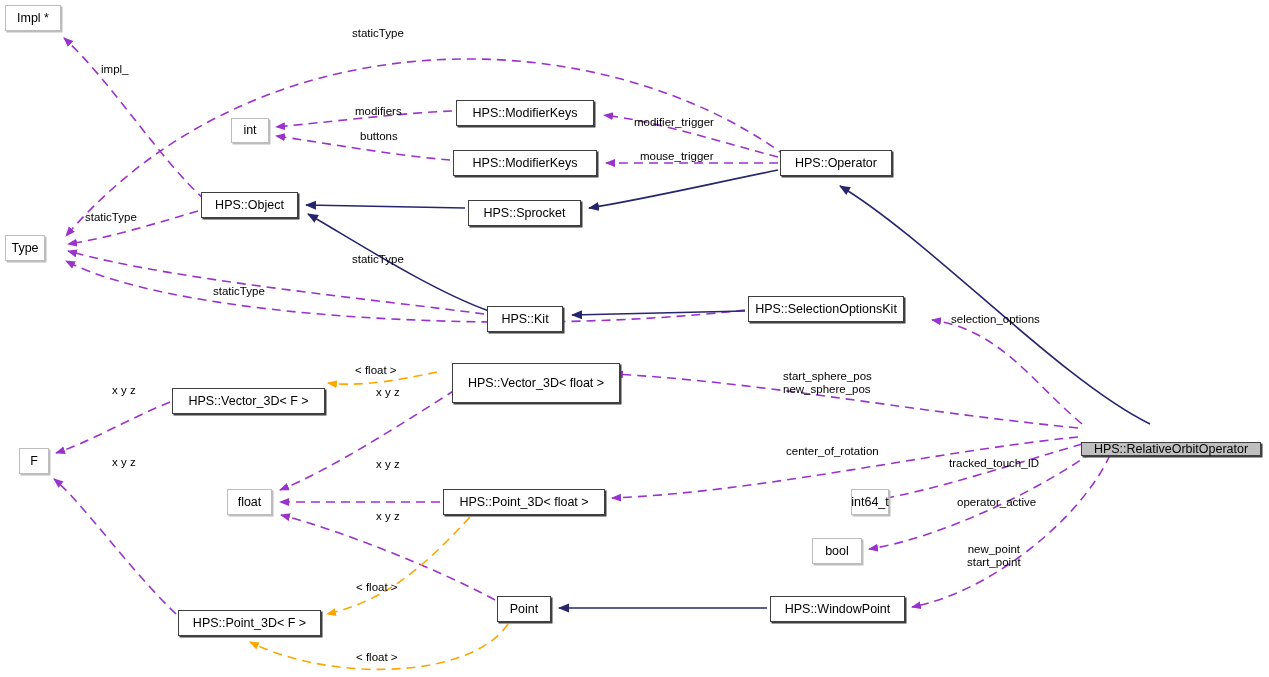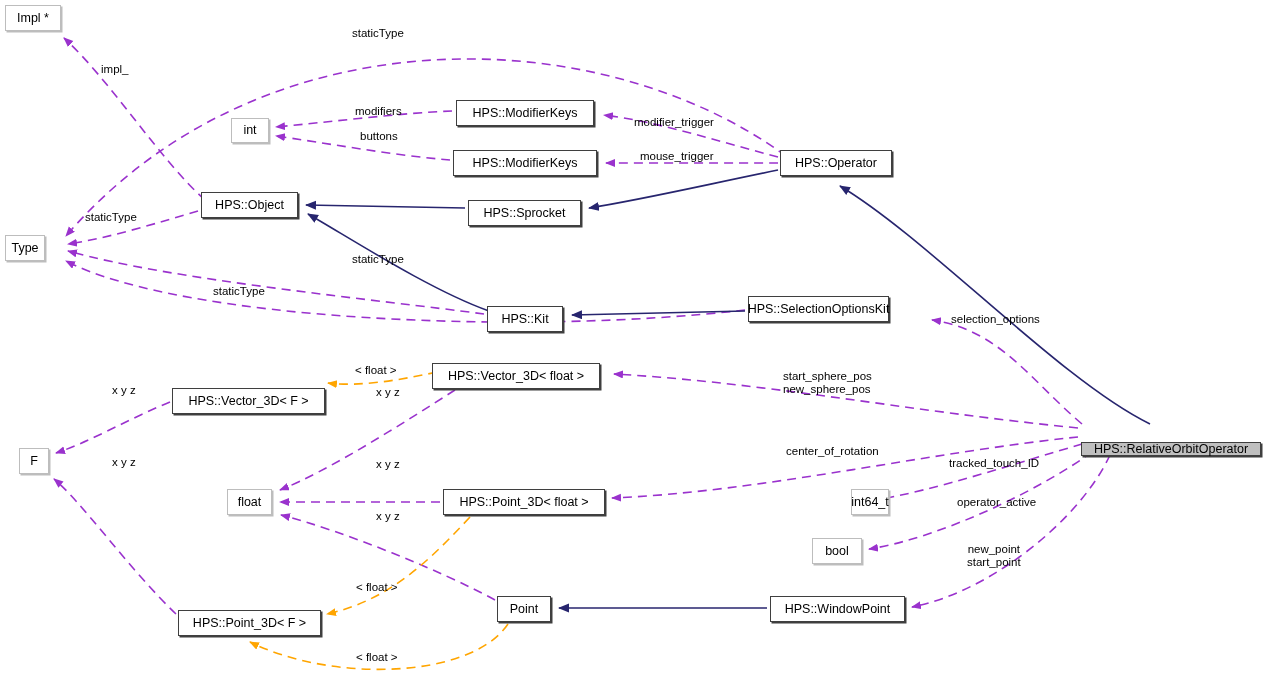--- a/index.html
+++ b/index.html
@@ -127,33 +127,33 @@
   </div>
 
   <div class="node solid" style="left:487px;top:306px;width:76px;height:26px;">
     <span>HPS::Kit</span>
   </div>
 
   <div class="node solid" style="left:780px;top:150px;width:112px;height:26px;">
     <span>HPS::Operator</span>
   </div>
 
-  <div class="node solid" style="left:748px;top:296px;width:141px;height:26px;">
+  <div class="node solid" style="left:748px;top:296px;width:156px;height:26px;">
     <span>HPS::SelectionOptionsKit</span>
   </div>
 
   <div class="node plain" style="left:19px;top:448px;width:30px;height:26px;">
     <span>F</span>
   </div>
 
   <div class="node solid" style="left:172px;top:388px;width:153px;height:26px;">
     <span>HPS::Vector_3D&lt; F &gt;</span>
   </div>
 
-  <div class="node solid" style="left:432px;top:363px;width:168px;height:26px;">
+  <div class="node solid" style="left:452px;top:363px;width:168px;height:40px;">
     <span>HPS::Vector_3D&lt; float &gt;</span>
   </div>
 
   <div class="node plain" style="left:227px;top:489px;width:45px;height:26px;">
     <span>float</span>
   </div>
 
   <div class="node solid" style="left:443px;top:489px;width:162px;height:26px;">
     <span>HPS::Point_3D&lt; float &gt;</span>
   </div>

